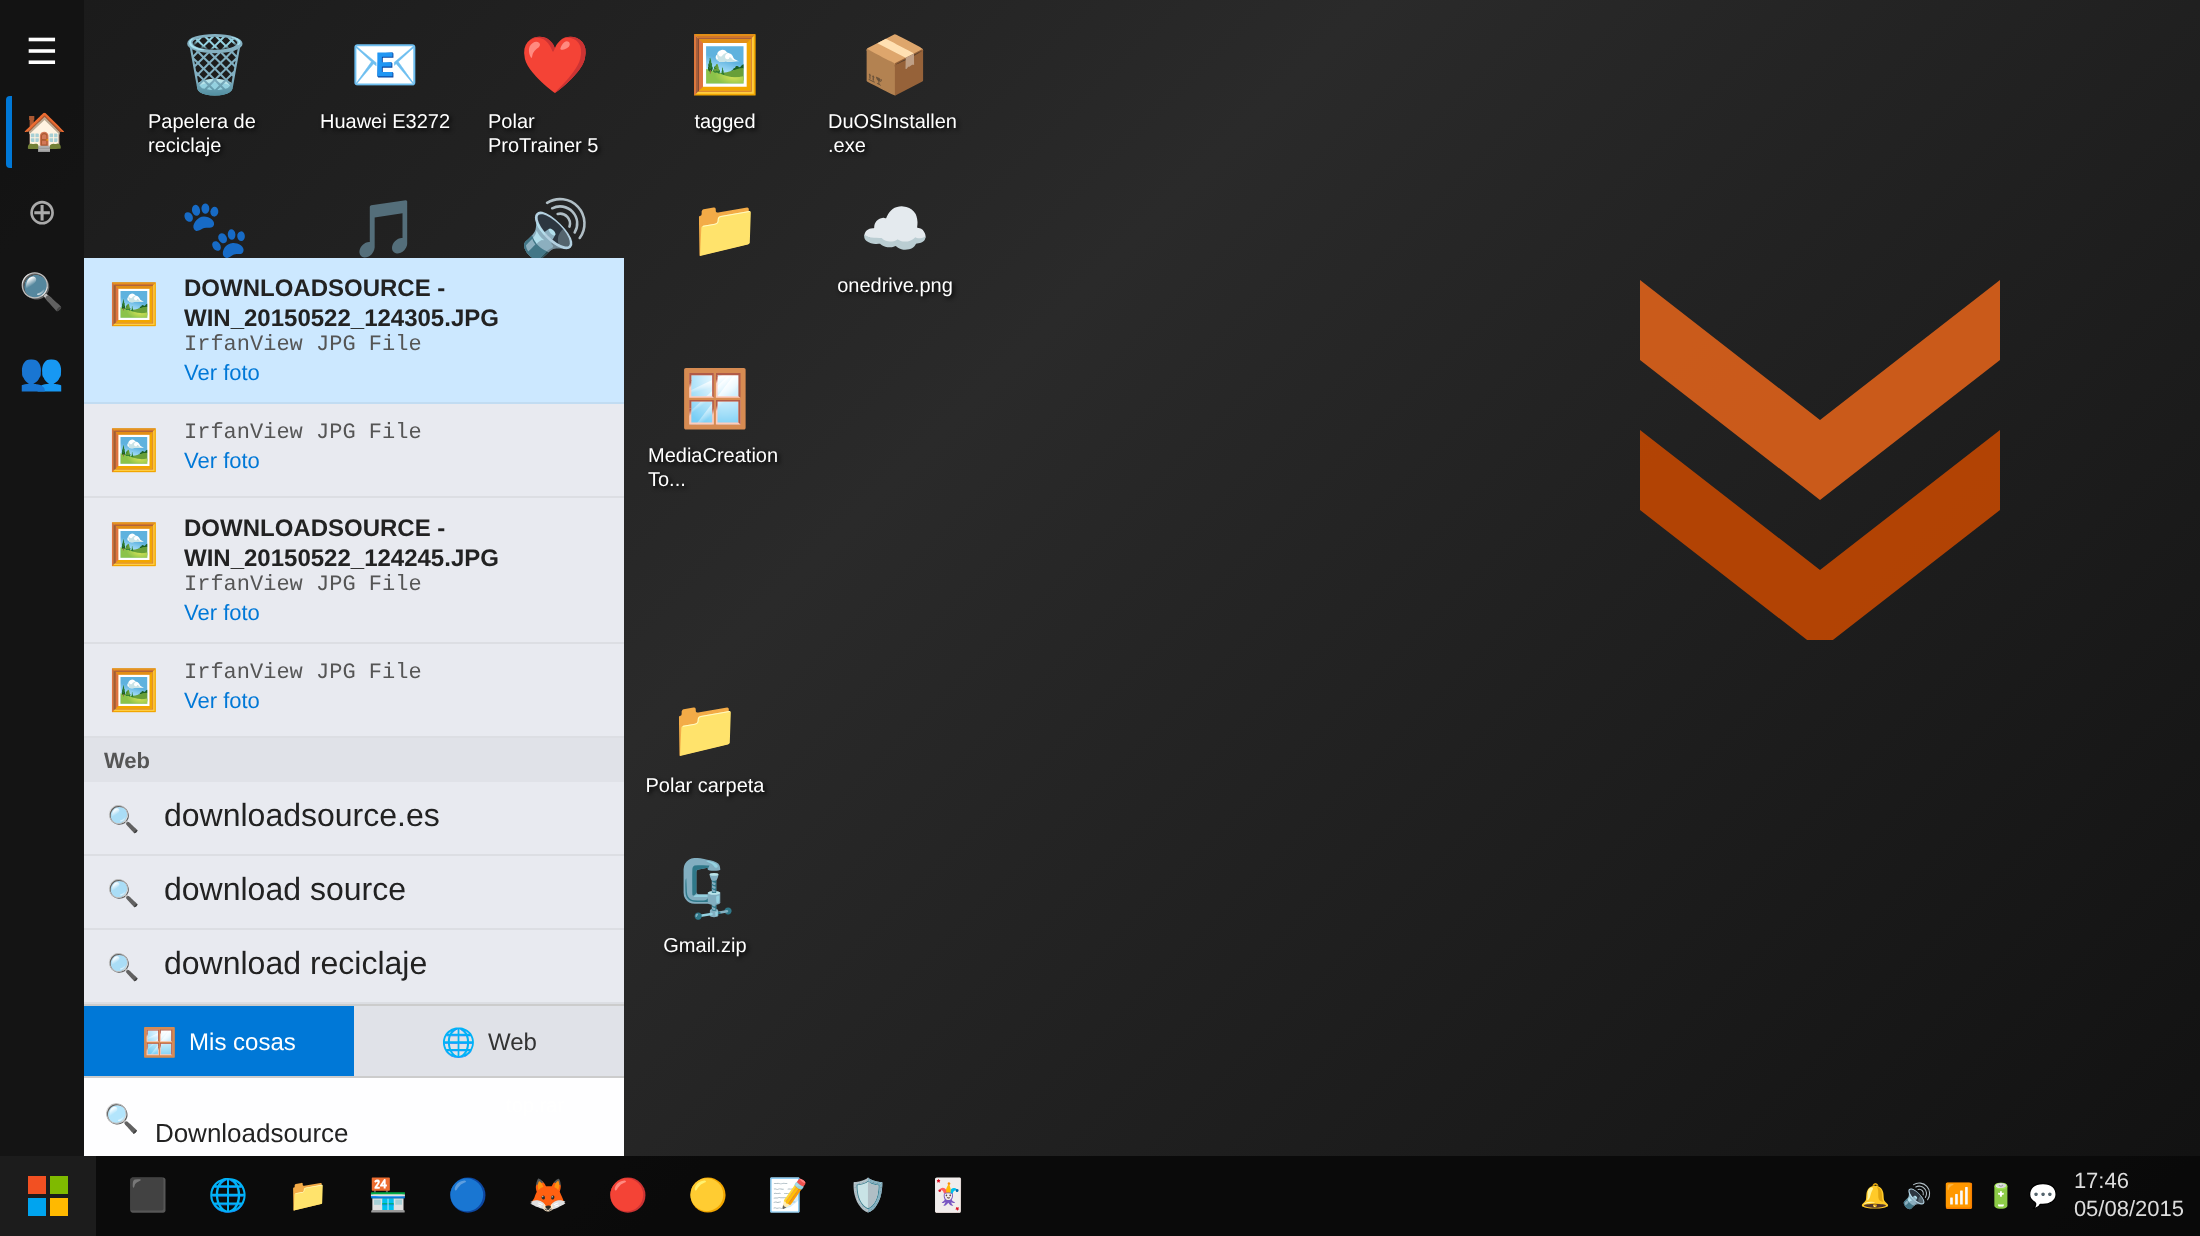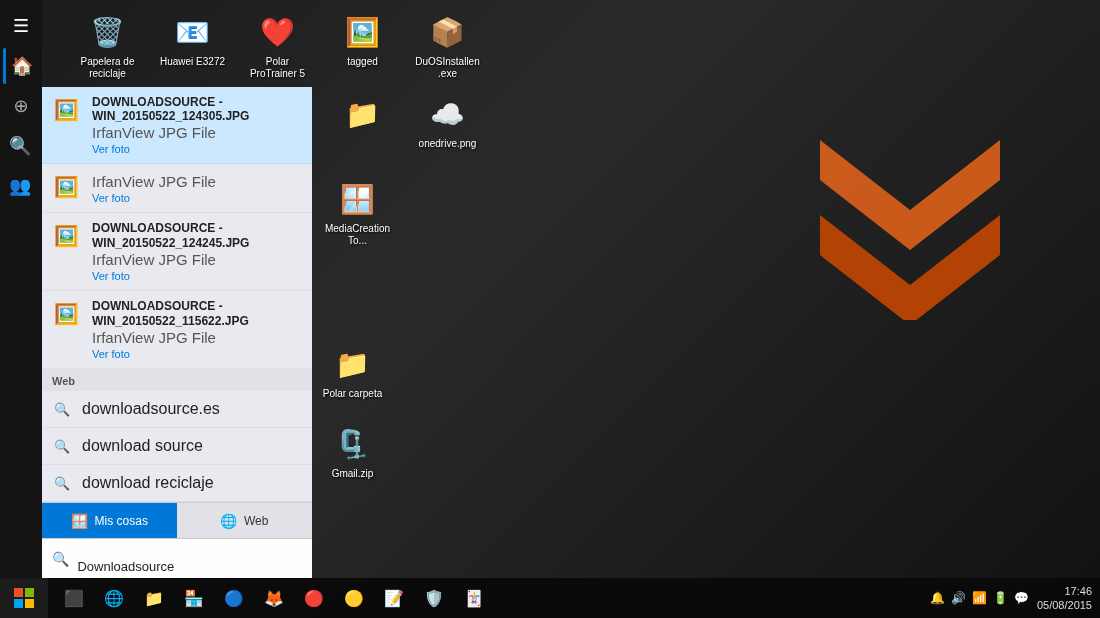--- a/index.html
+++ b/index.html
@@ -47,21 +47,21 @@
       height: 40px;
       margin-bottom: 4px;
       display: flex;
       align-items: center;
       justify-content: center;
       font-size: 28px;
     }
     .desktop-icon .icon-label {
       font-size: 10px;
       color: #fff;
-      text-align: center;
+      text-align: left;
       text-shadow: 1px 1px 2px #000;
       line-height: 1.2;
       word-break: break-word;
     }
 
     
     .taskbar {
       position: absolute;
       bottom: 0; left: 0;
       width: 1100px;
@@ -117,21 +117,21 @@
     .taskbar-right {
       margin-left: auto;
       display: flex;
       align-items: center;
       gap: 8px;
       padding-right: 8px;
       color: #ccc;
       font-size: 11px;
     }
     .taskbar-time {
-      text-align: right;
+      text-align: left;
       line-height: 1.3;
       font-size: 11px;
       color: #ddd;
     }
     .taskbar-sys-icons {
       display: flex;
       align-items: center;
       gap: 6px;
       font-size: 12px;
     }
@@ -207,23 +207,24 @@
     .result-content {
       flex: 1;
     }
     .result-title {
       font-size: 12px;
       font-weight: 600;
       color: #222;
       line-height: 1.2;
     }
     .result-subtitle {
-      font-size: 15px;
+      font-size: 11px;
       color: #555;
       margin-top: 1px;
+      font-family: Liberation Mono, monospace;
     }
     .result-link {
       font-size: 11px;
       color: #0078d7;
       margin-top: 2px;
       cursor: pointer;
     }
 
     
     .web-section-header {
@@ -449,21 +450,20 @@
         <div class="result-content">
           <div class="result-title">DOWNLOADSOURCE - WIN_20150522_124245.JPG</div>
           <div class="result-subtitle">IrfanView JPG File</div>
           <div class="result-link">Ver foto</div>
         </div>
       </div>
 
       <div class="search-result-item">
         <div class="result-icon">🖼️</div>
         <div class="result-content">
-          <div class="result-title">DOWNLOADSOURCE - WIN_20150522_115622.JPG</div>
           <div class="result-subtitle">IrfanView JPG File</div>
           <div class="result-link">Ver foto</div>
         </div>
       </div>
 
       <div class="web-section-header">Web</div>
 
       <div class="web-search-item">
         <div class="web-search-icon">🔍</div>
         <div class="web-search-text">downloadsource.es</div>

